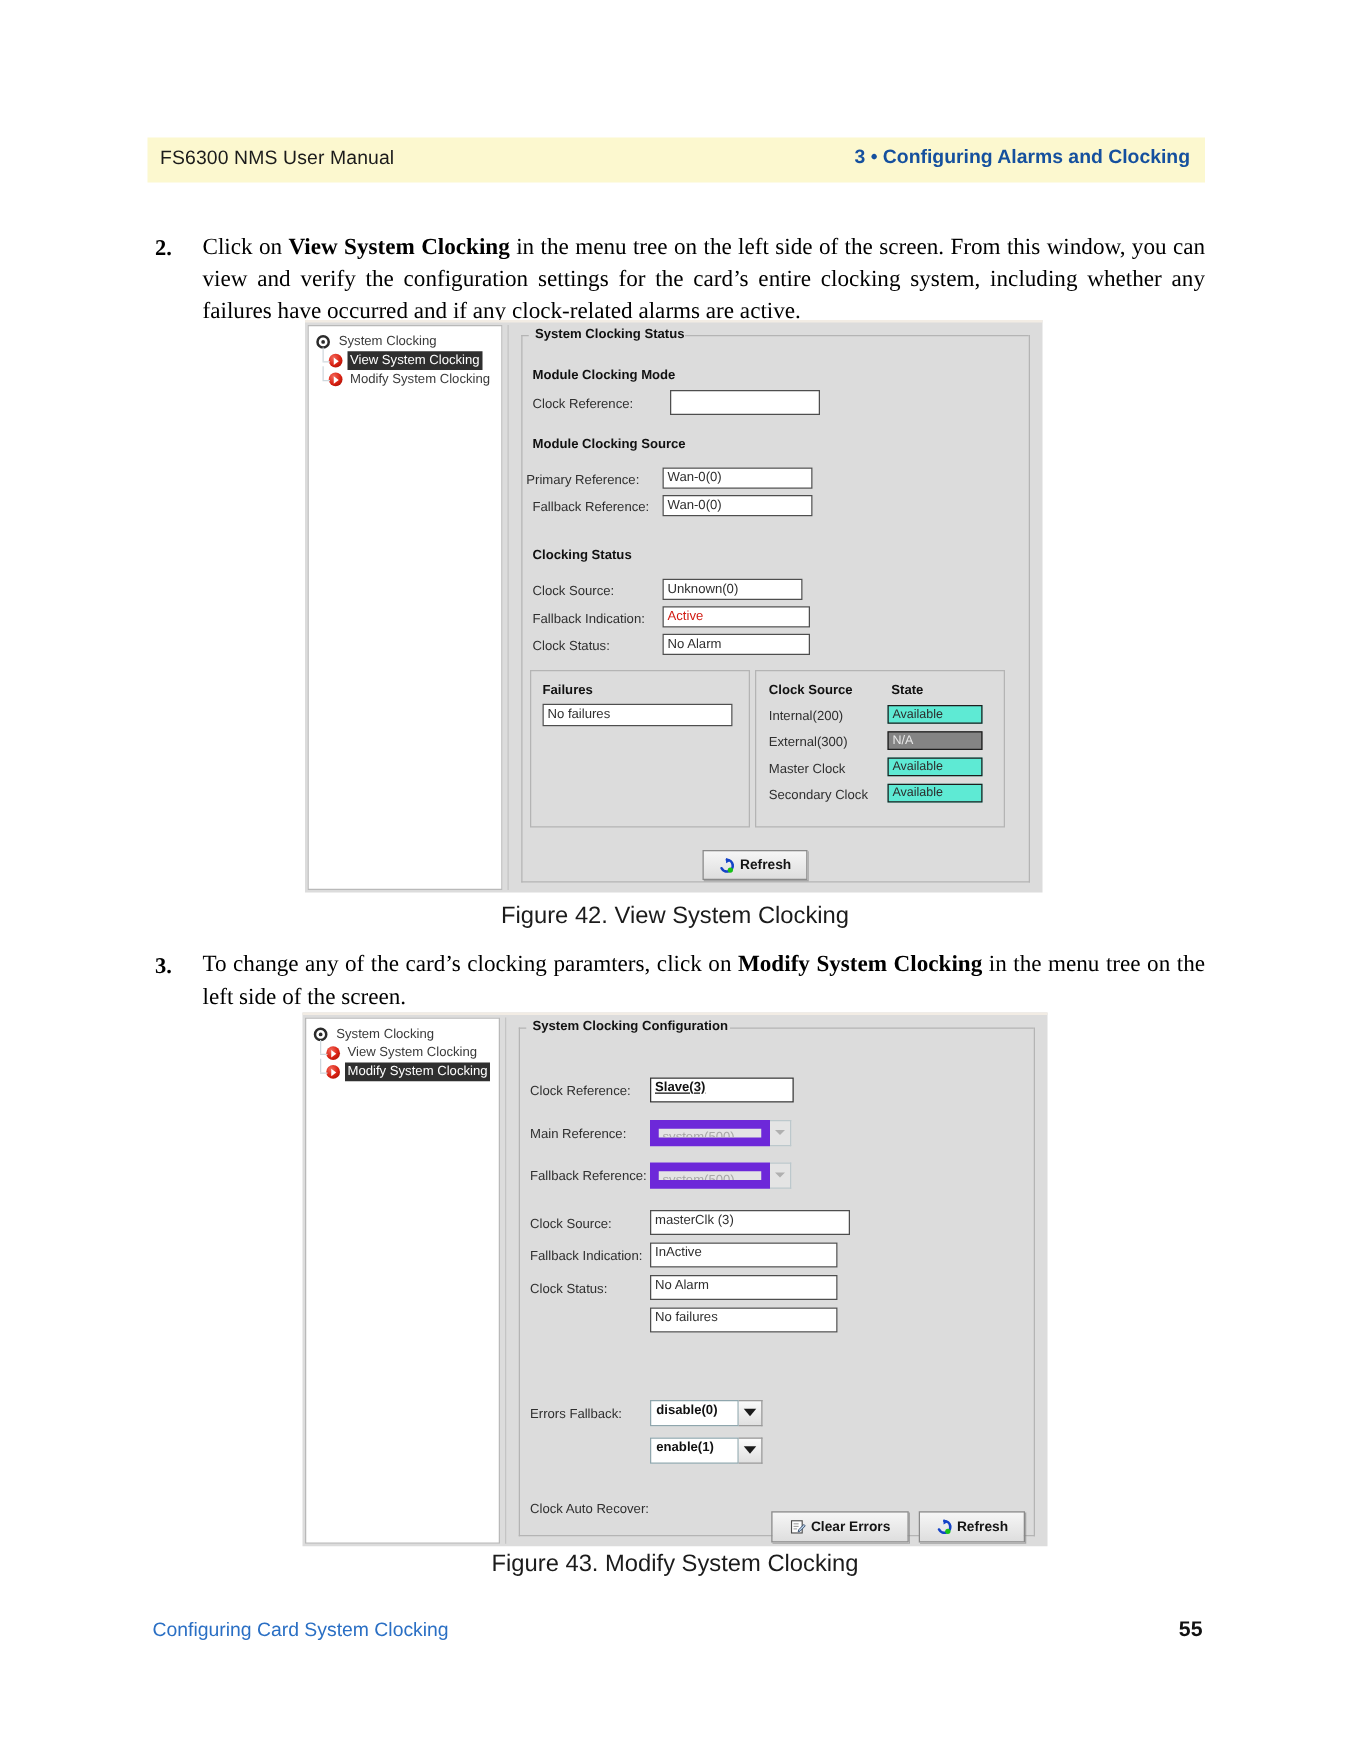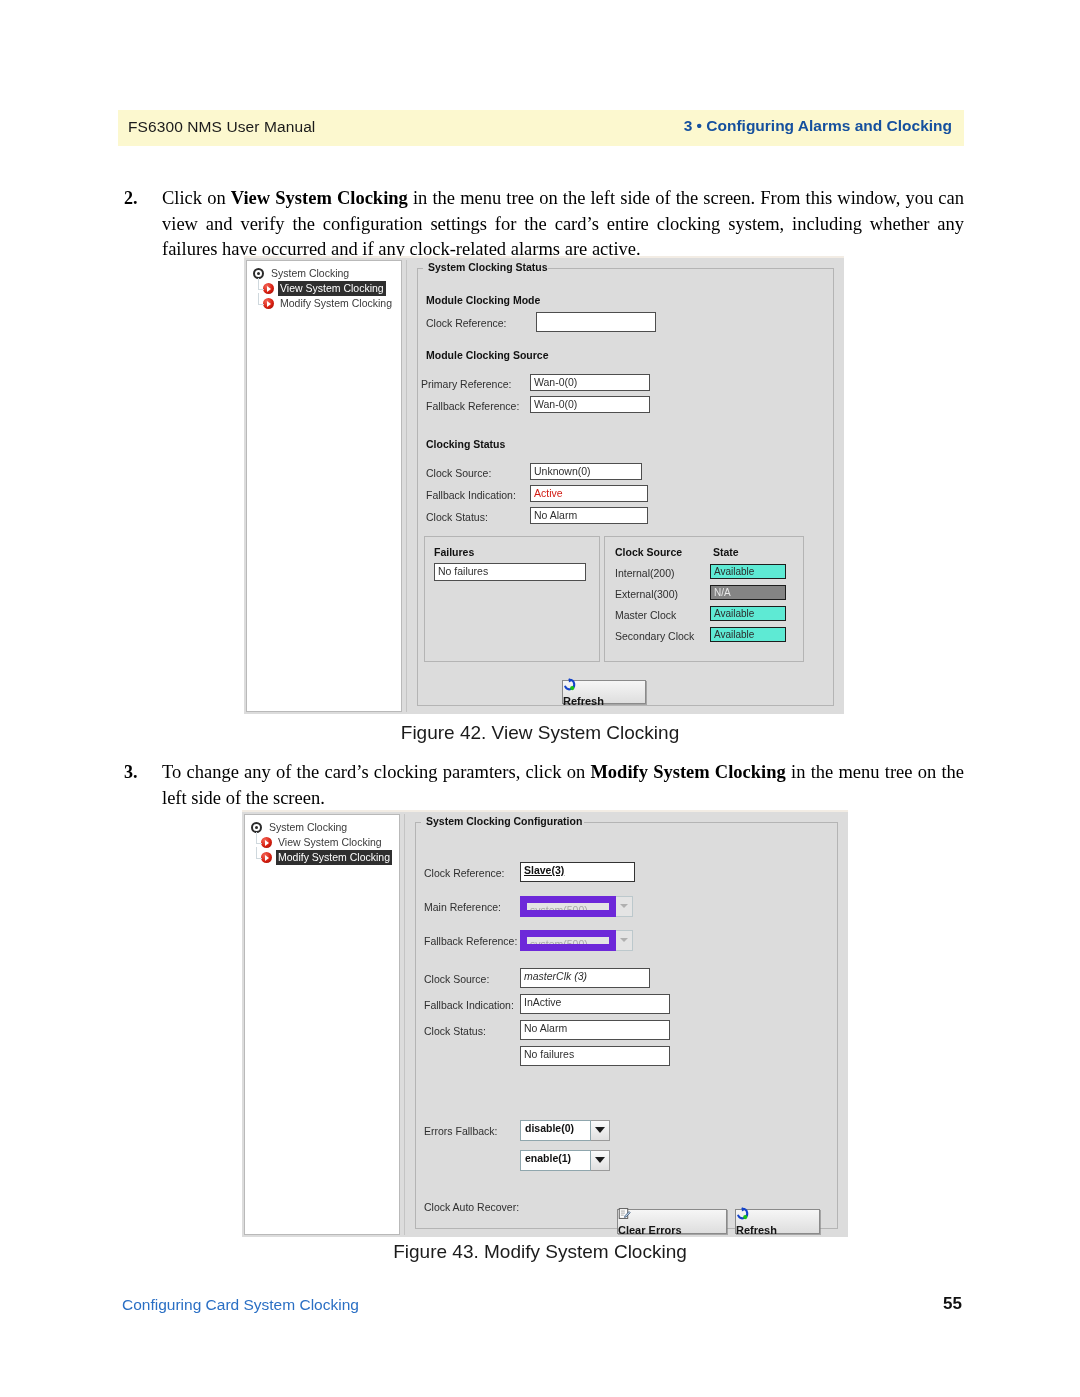--- a/index.html
+++ b/index.html
@@ -101,21 +101,20 @@
   }
 
   
   .app {
     position: absolute;
     background: #dcdcdc;
     border-top: 2px solid #f2ece4;
     font-family: "Liberation Sans", sans-serif;
     color: #1a1a1a;
     overflow: hidden;
-    padding-left: 10px;
   }
   #fig42 { left: 244px; top: 256px; width: 590px; height: 456px; }
   #fig43 { left: 242px; top: 810px; width: 596px; height: 425px; }
 
   .tree-pane {
     position: absolute;
     left: 2px;
     top: 2px;
     bottom: 2px;
     width: 156px;
@@ -370,28 +369,27 @@
   .state-available { background: #5eead4; }
   .state-na { background: #848484; color: #e8e8e8; }
 
   
   .btn {
     position: absolute;
     background: linear-gradient(#f6f6f6, #dedede);
     border: 1px solid #8a8a8a;
     box-sizing: border-box;
     display: flex;
-    align-items: flex-start;
+    align-items: center;
     justify-content: center;
     gap: 4px;
     font-size: 11px;
     font-weight: bold;
     color: #141414;
     box-shadow: 1px 1px 0 rgba(120,120,120,.55);
-    flex-direction: column;
   }
   .btn-ico { width: 13px; height: 13px; flex: 0 0 auto; }
 </style>
 </head>
 <body>
 
 <div class="header-band">
   <div class="header-left">FS6300 NMS User Manual</div>
   <div class="header-right">3 • Configuring Alarms and Clocking</div>
 </div>
@@ -521,21 +519,21 @@
         <div class="cd-btn"></div>
       </div>
 
       <div class="fld-label" style="left:8px; top:113px;">Fallback Reference:</div>
       <div class="combo-disabled" style="left:104px; top:108px; width:113px; height:21px;">
         <div class="cd-field">system(500)</div>
         <div class="cd-btn"></div>
       </div>
 
       <div class="fld-label" style="left:8px; top:151px;">Clock Source:</div>
-      <div class="fld-box dark" style="left:104px; top:146px; width:130px; height:20px;font-style:italic;">masterClk (3)</div>
+      <div class="fld-box dark" style="left:104px; top:146px; width:160px; height:20px;">masterClk (3)</div>
 
       <div class="fld-label" style="left:8px; top:177px;">Fallback Indication:</div>
       <div class="fld-box dark" style="left:104px; top:172px; width:150px; height:20px;">InActive</div>
 
       <div class="fld-label" style="left:8px; top:203px;">Clock Status:</div>
       <div class="fld-box dark" style="left:104px; top:198px; width:150px; height:20px;">No Alarm</div>
 
       <div class="fld-box dark" style="left:104px; top:224px; width:150px; height:20px;">No failures</div>
 
       <div class="fld-label" style="left:8px; top:303px;">Errors Fallback:</div>

